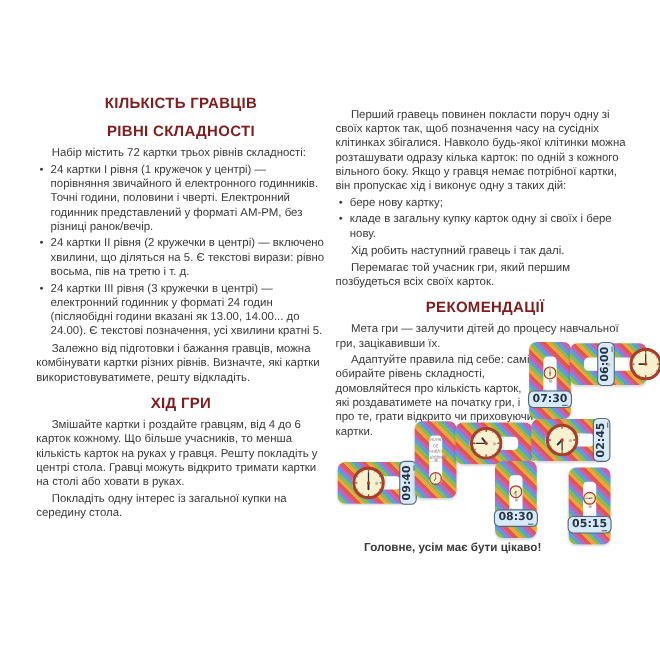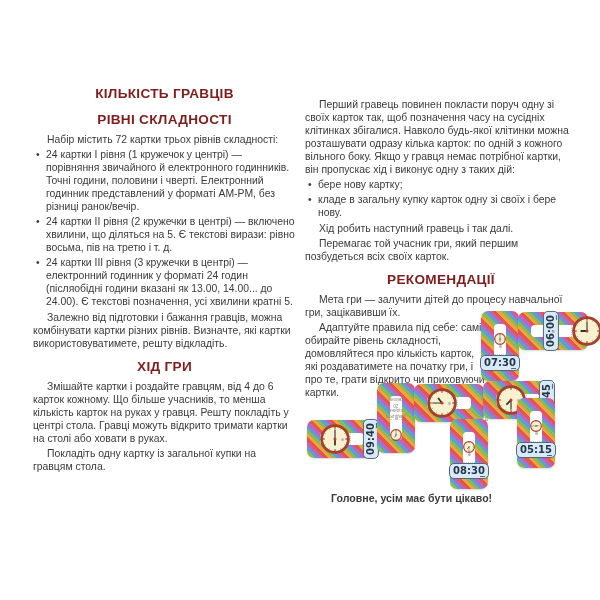--- a/index.html
+++ b/index.html
@@ -71,21 +71,21 @@
   <p class="tight">Набір містить 72 картки трьох рівнів складності:</p>
   <ul>
     <li>24 картки І рівня (1 кружечок у центрі) — порівняння звичайного й електронного годинників. Точні години, половини і чверті. Електронний годинник представлений у форматі АМ-РМ, без різниці ранок/вечір.</li>
     <li>24 картки ІІ рівня (2 кружечки в центрі) — включено хвилини, що діляться на 5. Є текстові вирази: рівно восьма, пів на третю і т. д.</li>
     <li>24 картки ІІІ рівня (3 кружечки в центрі) — електронний годинник у форматі 24 годин (післяобідні години вказані як 13.00, 14.00... до 24.00). Є текстові позначення, усі хвилини кратні 5.</li>
   </ul>
   <p>Залежно від підготовки і бажання гравців, можна комбінувати картки різних рівнів. Визначте, які картки використовуватимете, решту відкладіть.</p>
 
   <h2 class="red">ХІД ГРИ</h2>
   <p>Змішайте картки і роздайте гравцям, від 4 до 6 карток кожному. Що більше учасників, то менша кількість карток на руках у гравця. Решту покладіть у центрі стола. Гравці можуть відкрито тримати картки на столі або ховати в руках.</p>
-  <p>Покладіть одну картку із загальної купки на гравцям стола.</p>
+  <p>Покладіть одну інтерес із загальної купки на середину стола.</p>
 </div>
 
 <div class="col col-right">
   <p style="margin-top:12px">Перший гравець повинен покласти поруч одну зі своїх карток так, щоб позначення часу на сусідніх клітинках збігалися. Навколо будь-якої клітинки можна розташувати одразу кілька карток: по одній з кожного вільного боку. Якщо у гравця немає потрібної картки, він пропускає хід і виконує одну з таких дій:</p>
   <ul>
     <li>бере нову картку;</li>
     <li>кладе в загальну купку карток одну зі своїх і бере нову.</li>
   </ul>
   <p>Хід робить наступний гравець і так далі.</p>
   <p>Перемагає той учасник гри, який першим позбудеться всіх своїх карток.</p>
@@ -286,21 +286,21 @@
     <line x1="17" y1="17" x2="17" y2="27.5" stroke="#333" stroke-width="1.3" stroke-linecap="round"></line>
     <circle cx="17" cy="17" r="1.7" fill="#c2392b"></circle>
         </svg>
       </div>
       <div class="half">
         <div class="digital">08:30</div>
       </div>
       <div class="middot"></div>
     </div>
   </div>
-<div class="domino v" style="left: 517px; top: 398px;">
+<div class="domino v" style="left: 517px; top: 425px;">
     <div class="domino-inner">
       <div class="half">
         <svg width="30" height="30" viewBox="0 0 34 34">
     <circle cx="17" cy="17" r="15.2" fill="#f7f1cf" stroke="#a7402b" stroke-width="3.2"></circle>
           <line x1="17" y1="5.4" x2="17" y2="3.3000000000000007" stroke="#a7402b" stroke-width="1.4"></line>
           <line x1="23.2" y1="6.261284993072961" x2="23.849999999999998" y2="5.135451968153191" stroke="#666" stroke-width="0.8"></line>
           <line x1="27.738715006927038" y1="10.799999999999997" x2="28.86454803184681" y2="10.149999999999999" stroke="#666" stroke-width="0.8"></line>
           <line x1="28.6" y1="17" x2="30.7" y2="17" stroke="#a7402b" stroke-width="1.4"></line>
           <line x1="27.738715006927038" y1="23.199999999999996" x2="28.86454803184681" y2="23.849999999999998" stroke="#666" stroke-width="0.8"></line>
           <line x1="23.2" y1="27.738715006927038" x2="23.849999999999998" y2="28.86454803184681" stroke="#666" stroke-width="0.8"></line>

